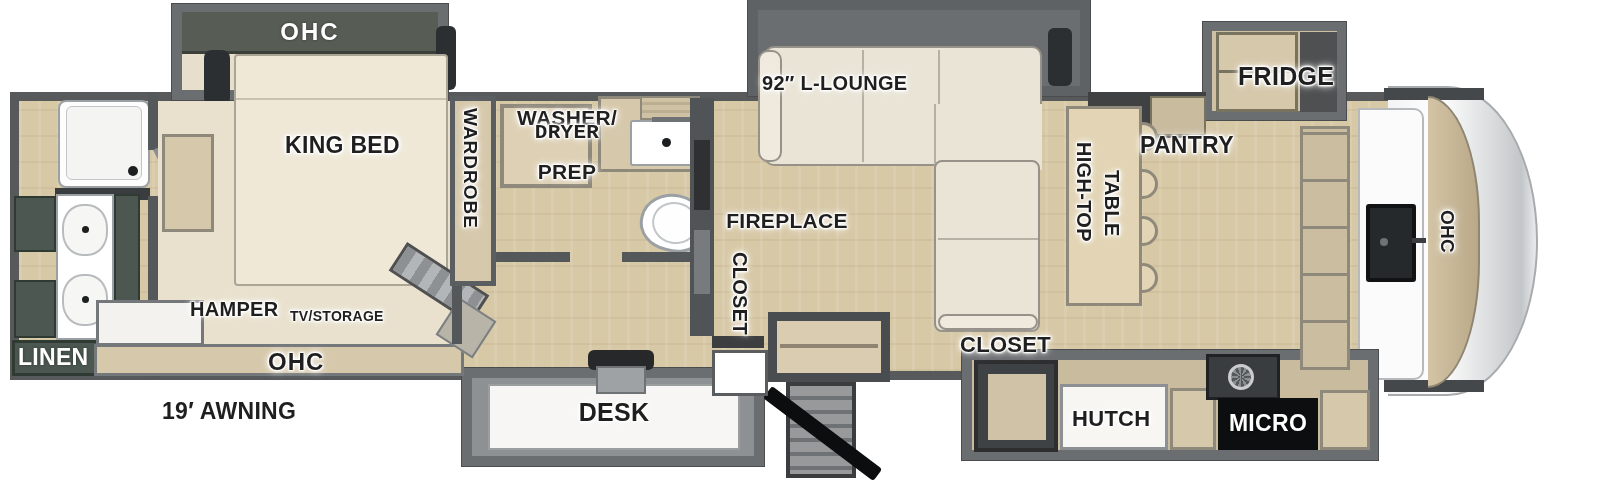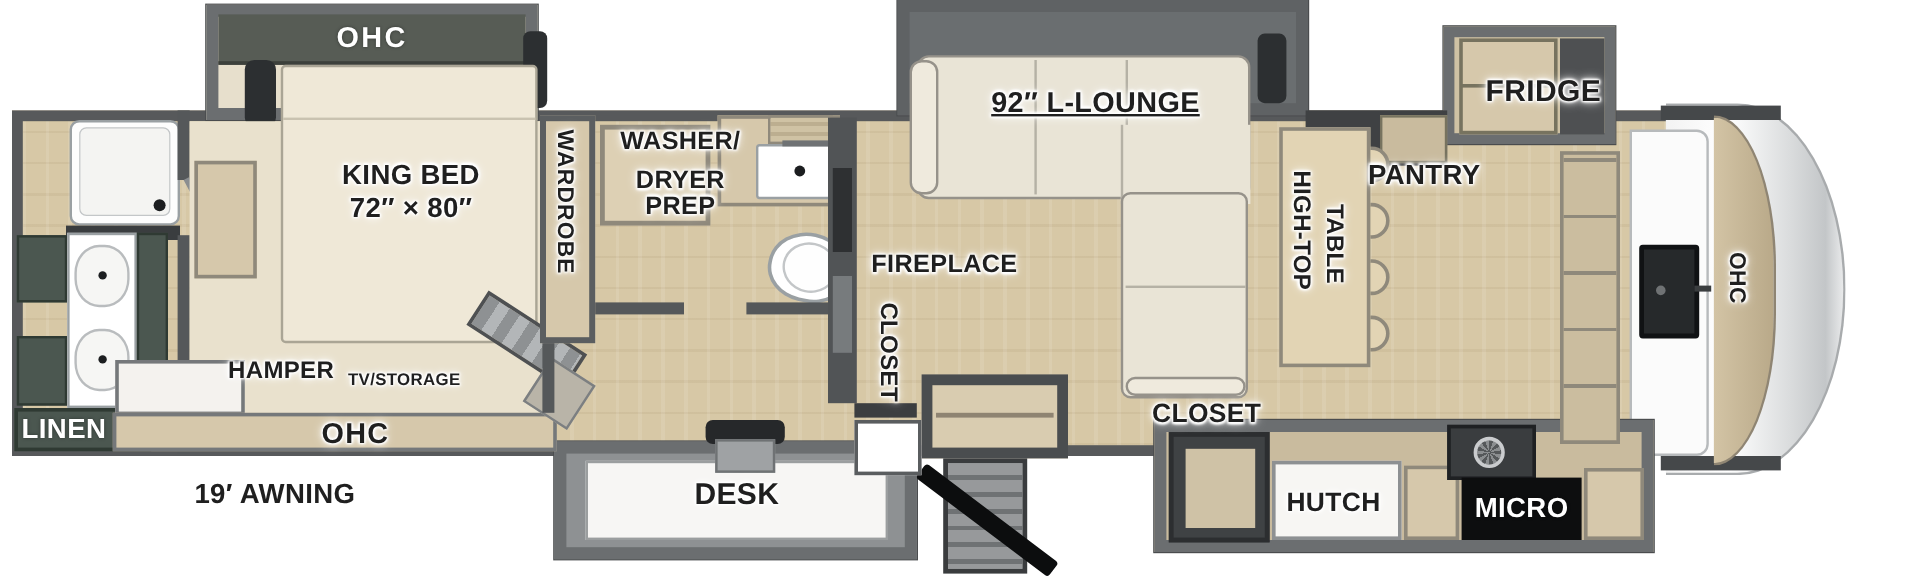--- a/index.html
+++ b/index.html
@@ -139,34 +139,33 @@
   <div class="abs" style="left:1066px;top:106px;width:76px;height:200px;background:#e2d4b4;border:3px solid #8f897b;"></div>
 
   <div class="abs" style="left:1300px;top:126px;width:50px;height:244px;background:#cbbd9f;border:3px solid #8f897b;
        background-image:repeating-linear-gradient(0deg,rgba(0,0,0,0) 0 44px,#8f897b 44px 47px);"></div>
   <div class="abs" style="left:1366px;top:204px;width:50px;height:78px;background:#26292b;border:4px solid #101214;border-radius:3px;"></div>
   <div class="abs" style="left:1412px;top:238px;width:14px;height:5px;background:#3a3d3f;"></div>
   <div class="abs" style="left:1380px;top:238px;width:8px;height:8px;border-radius:50%;background:#6f7274;"></div>
 
   <div class="lbl wt ctr" style="left:182px;top:18px;width:256px;font-size:24px;letter-spacing:2px;">OHC</div>
   <div class="lbl ctr" style="left:250px;top:132px;width:185px;font-size:23px;">KING BED</div>
-  <div class="lbl ctr" style="left:250px;top:160px;width:185px;font-size:23px;">72″ × 80″</div>
   <div class="lbl v" style="left:459px;top:108px;font-size:19px;letter-spacing:1px;">WARDROBE</div>
   <div class="lbl" style="left:190px;top:298px;font-size:20px;">HAMPER</div>
   <div class="lbl" style="left:290px;top:308px;font-size:14px;">TV/STORAGE</div>
   <div class="lbl" style="left:268px;top:348px;font-size:24px;letter-spacing:1px;">OHC</div>
   <div class="lbl wt" style="left:18px;top:344px;font-size:23px;">LINEN</div>
 
   <div class="lbl ctr" style="left:492px;top:106px;width:150px;font-size:21px;">WASHER/</div>
-  <div class="lbl ctr" style="left:492px;top:139px;width:150px;font-size:21px;">DRYER</div>
+  <div class="lbl ctr" style="left:492px;top:121px;width:150px;font-size:21px;font-family:Liberation Mono, monospace;">DRYER</div>
   <div class="lbl ctr" style="left:492px;top:160px;width:150px;font-size:21px;">PREP</div>
 
   <div class="lbl ctr" style="left:488px;top:398px;width:252px;font-size:25px;">DESK</div>
 
-  <div class="lbl" style="left:826px;top:72px;font-size:24px;text-decoration:underline;">92″ L-LOUNGE</div>
+  <div class="lbl" style="left:762px;top:72px;font-size:20px;">92″ L-LOUNGE</div>
   <div class="lbl ctr" style="left:712px;top:209px;width:150px;font-size:21px;">FIREPLACE</div>
   <div class="lbl v" style="left:728px;top:252px;font-size:20px;">CLOSET</div>
   <div class="lbl" style="left:960px;top:332px;font-size:22px;">CLOSET</div>
 
   <div class="lbl v" style="left:1072px;top:142px;font-size:20px;">HIGH-TOP</div>
   <div class="lbl v" style="left:1100px;top:170px;font-size:20px;">TABLE</div>
   <div class="lbl" style="left:1140px;top:132px;font-size:23px;">PANTRY</div>
   <div class="lbl" style="left:1238px;top:62px;font-size:25px;">FRIDGE</div>
   <div class="lbl" style="left:1072px;top:406px;font-size:22px;">HUTCH</div>
   <div class="lbl wt ctr" style="left:1218px;top:410px;width:100px;font-size:23px;">MICRO</div>

